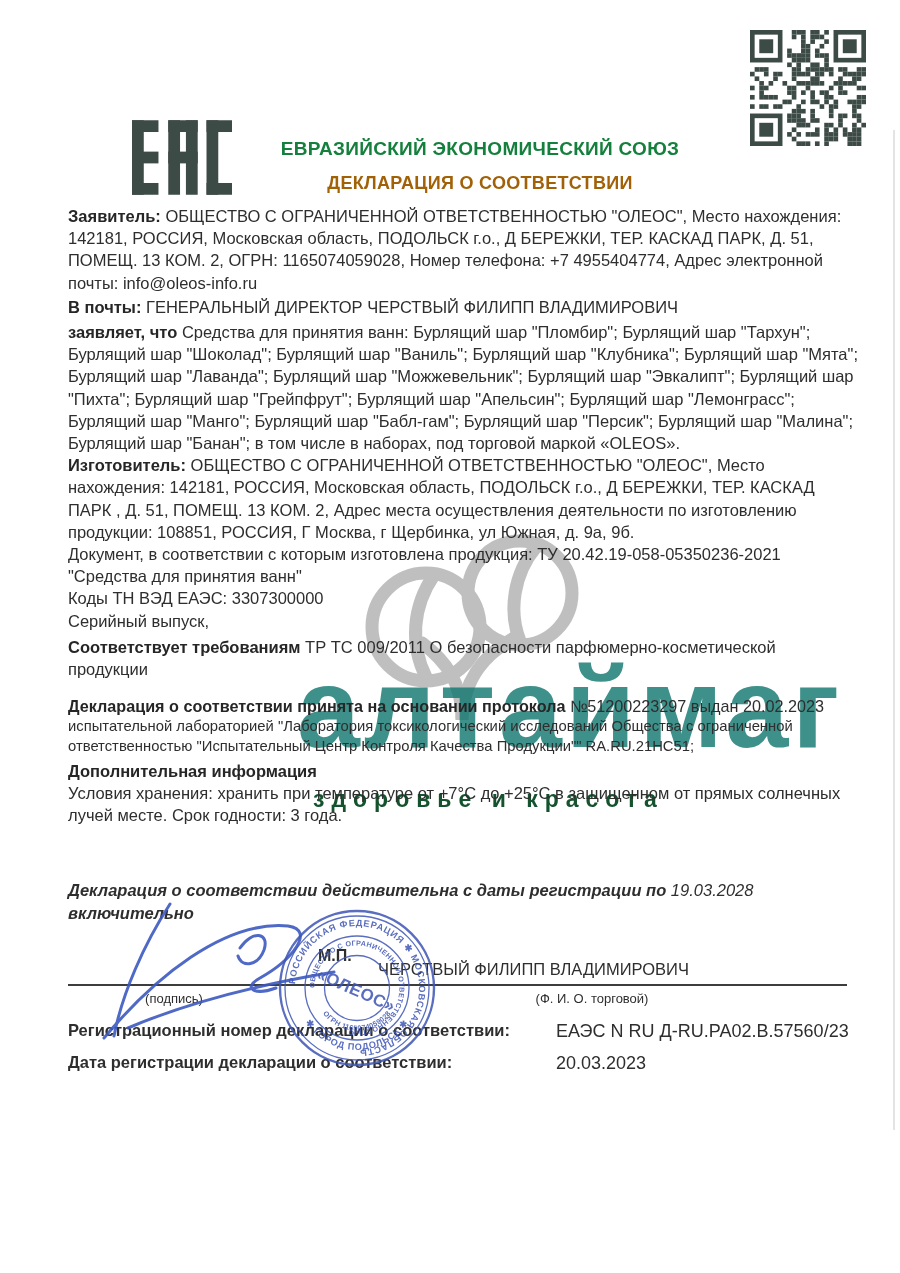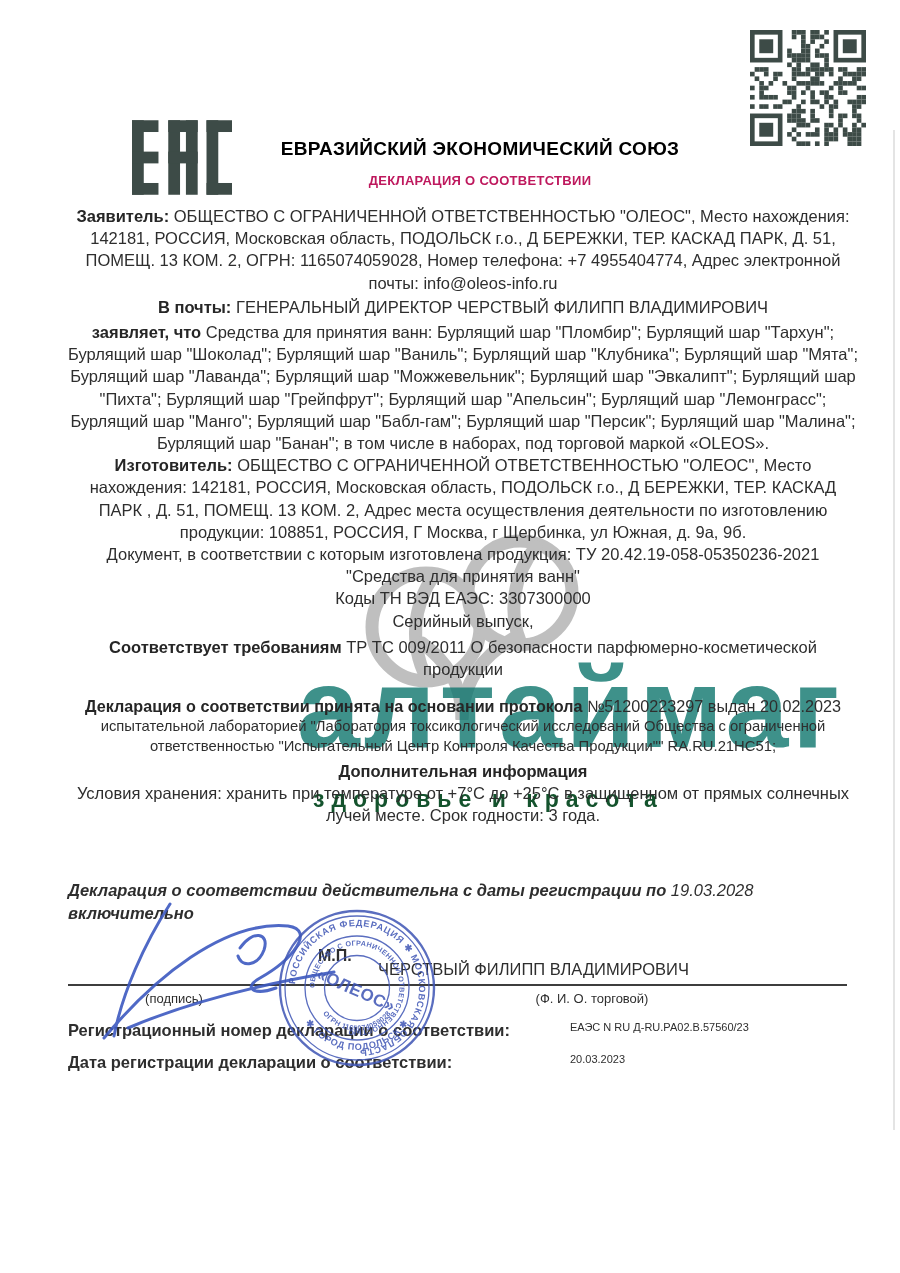--- a/index.html
+++ b/index.html
@@ -7,54 +7,54 @@
     position:relative; width:900px; height:1273px; background:#ffffff;
     font-family:"Liberation Sans", sans-serif; color:#2e2e2e; overflow:hidden;
     margin:0 auto;
   }
   .edge-right{position:absolute; right:5px; top:130px; height:1000px; width:2px;
     background:rgba(130,130,130,.22);}
   
   .eac-logo{position:absolute; left:132px; top:120px;}
   .qr-box{position:absolute; left:750px; top:30px; width:116px; height:116px;}
   .title-block{position:absolute; left:230px; top:138px; width:500px; text-align:center;}
-  .title-line1{font-size:19px; font-weight:bold; letter-spacing:.3px; color:#000000;}
-  .title-line2{font-size:13px; font-weight:bold; letter-spacing:.3px; margin-top:13px; color:#be185d;}
+  .title-line1{font-size:19px; font-weight:bold; letter-spacing:.3px; color:#15803d;}
+  .title-line2{font-size:18px; font-weight:bold; letter-spacing:.3px; margin-top:13px; color:#a16207;}
   
   .wm{position:absolute; z-index:0; pointer-events:none;}
   .wm-brand{left:297px; top:652px; font-size:113px; font-weight:bold; line-height:113px;
     letter-spacing:4px; color:#0f766e; opacity:.8;}
   .wm-slogan{left:313px; top:786px; font-size:23px; font-weight:bold; letter-spacing:7px;
     color:#14532d;}
   .wm-tree{left:338px; top:515px;}
   
   .body-text{position:absolute; left:68px; top:205px; width:790px; z-index:1;
     font-size:16.5px; line-height:22.2px;}
-  .body-text p{margin:0; padding:0;text-align:center;}
+  .body-text p{margin:0; padding:0;}
   .p-inperson{margin-top:2px !important;}
   .p-declares{margin-top:3px !important;}
   .p-complies{margin-top:4px !important;}
   .p-protocol{margin-top:15px !important; font-size:16.2px;}
   .p-small{font-size:14.8px; line-height:19.6px;}
   .p-additional-label{margin-top:3px !important;}
   b{color:#262626;}
   
   .validity{position:absolute; left:68px; top:879px; width:790px; z-index:1;
     font-size:16.5px; line-height:23px; font-weight:bold;font-style:italic;}
   .validity .date{font-weight:normal;}
   .sig-line{position:absolute; left:68px; top:984px; width:779px; height:2px;
     background:#3d3d3d; z-index:1;}
   .mp-label{position:absolute; left:318px; top:947px; font-size:16px; font-weight:bold; z-index:1;}
   .fio-name{position:absolute; left:378px; top:960px; font-size:16.5px; z-index:1;}
   .sign-caption{position:absolute; left:122px; top:991px; width:104px; text-align:center;
     font-size:13px; z-index:1;}
   .fio-caption{position:absolute; left:492px; top:991px; width:200px; text-align:center;
     font-size:13px; z-index:1;}
   .reg-row-label{position:absolute; left:68px; font-size:16.5px; font-weight:bold; z-index:1;}
-  .reg-row-value{position:absolute; left:570px; font-size:11px; z-index:1;}
+  .reg-row-value{position:absolute; left:556px; font-size:18px; z-index:1;}
   .row1{top:1021px;} .row2{top:1053px;}
   
   .stamp{position:absolute; left:262px; top:893px; z-index:2; opacity:.86;}
   .signature{position:absolute; left:92px; top:886px; z-index:2; opacity:.9;}
   .stamp text{font-family:"Liberation Sans", sans-serif; font-weight:bold;}
 </style>
 </head>
 <body>
 
 <div class="page">

